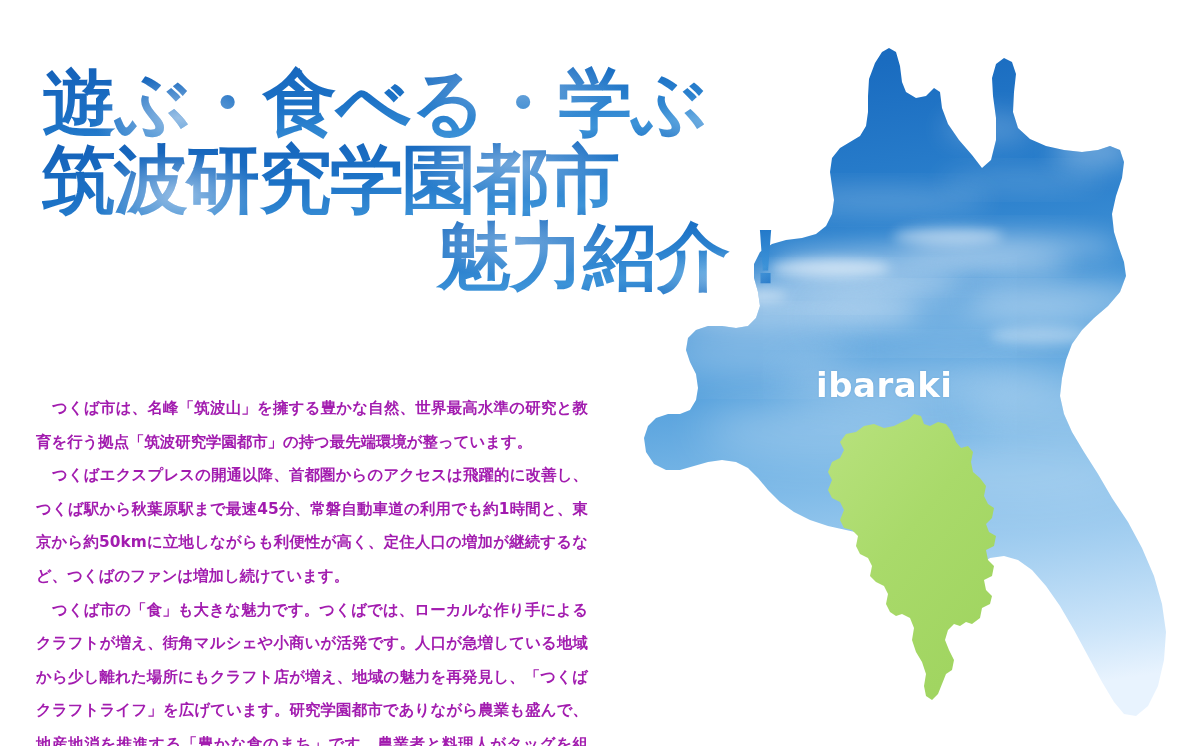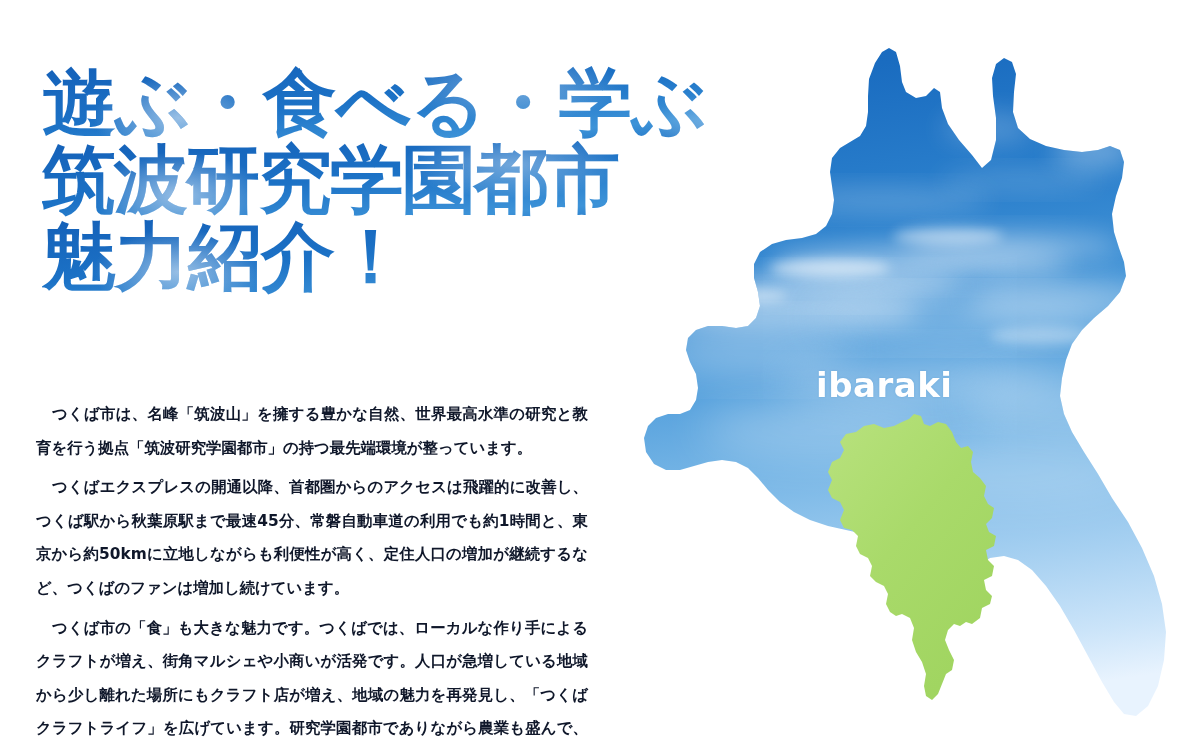--- a/index.html
+++ b/index.html
@@ -52,37 +52,37 @@
       radial-gradient(ellipse 120px 60px at 18% 70%, rgba(255,255,255,0.55) 0%, rgba(255,255,255,0) 72%),
       radial-gradient(ellipse 160px 50px at 62% 30%, rgba(255,255,255,0.38) 0%, rgba(255,255,255,0) 70%),
       radial-gradient(ellipse 90px 45px at 88% 80%, rgba(255,255,255,0.30) 0%, rgba(255,255,255,0) 70%),
       linear-gradient(175deg, #1460b8 0%, #1c72c6 45%, #3d93d8 78%, #1668bf 100%);
     -webkit-background-clip: text;
     background-clip: text;
     -webkit-text-fill-color: transparent;
     color: transparent;
   }
   .title-line.l2 { letter-spacing: -2px; }
-  .title-line.l3 { letter-spacing: -1px; }
+  .title-line.l3 { letter-spacing: -1px; text-align: right; }
 
   
   #body-copy {
     position: absolute;
     left: 36px;
     top: 392px;
     width: 552px;
     z-index: 5;
   }
   #body-copy p {
-    margin: 6px 0 0 0;
+    margin: 0 0 0 0;
     font-family: "DejaVu Sans", "Liberation Sans", sans-serif;
     font-weight: bold;
     font-size: 15.4px;
     line-height: 33.6px;
-    color: #0f172a;
+    color: #a21caf;
     text-indent: 16px;
     text-align: justify;
     text-justify: inter-character;
     letter-spacing: 0px;
   }
 
   
   #ibaraki-label {
     position: absolute;
     left: 816px;

